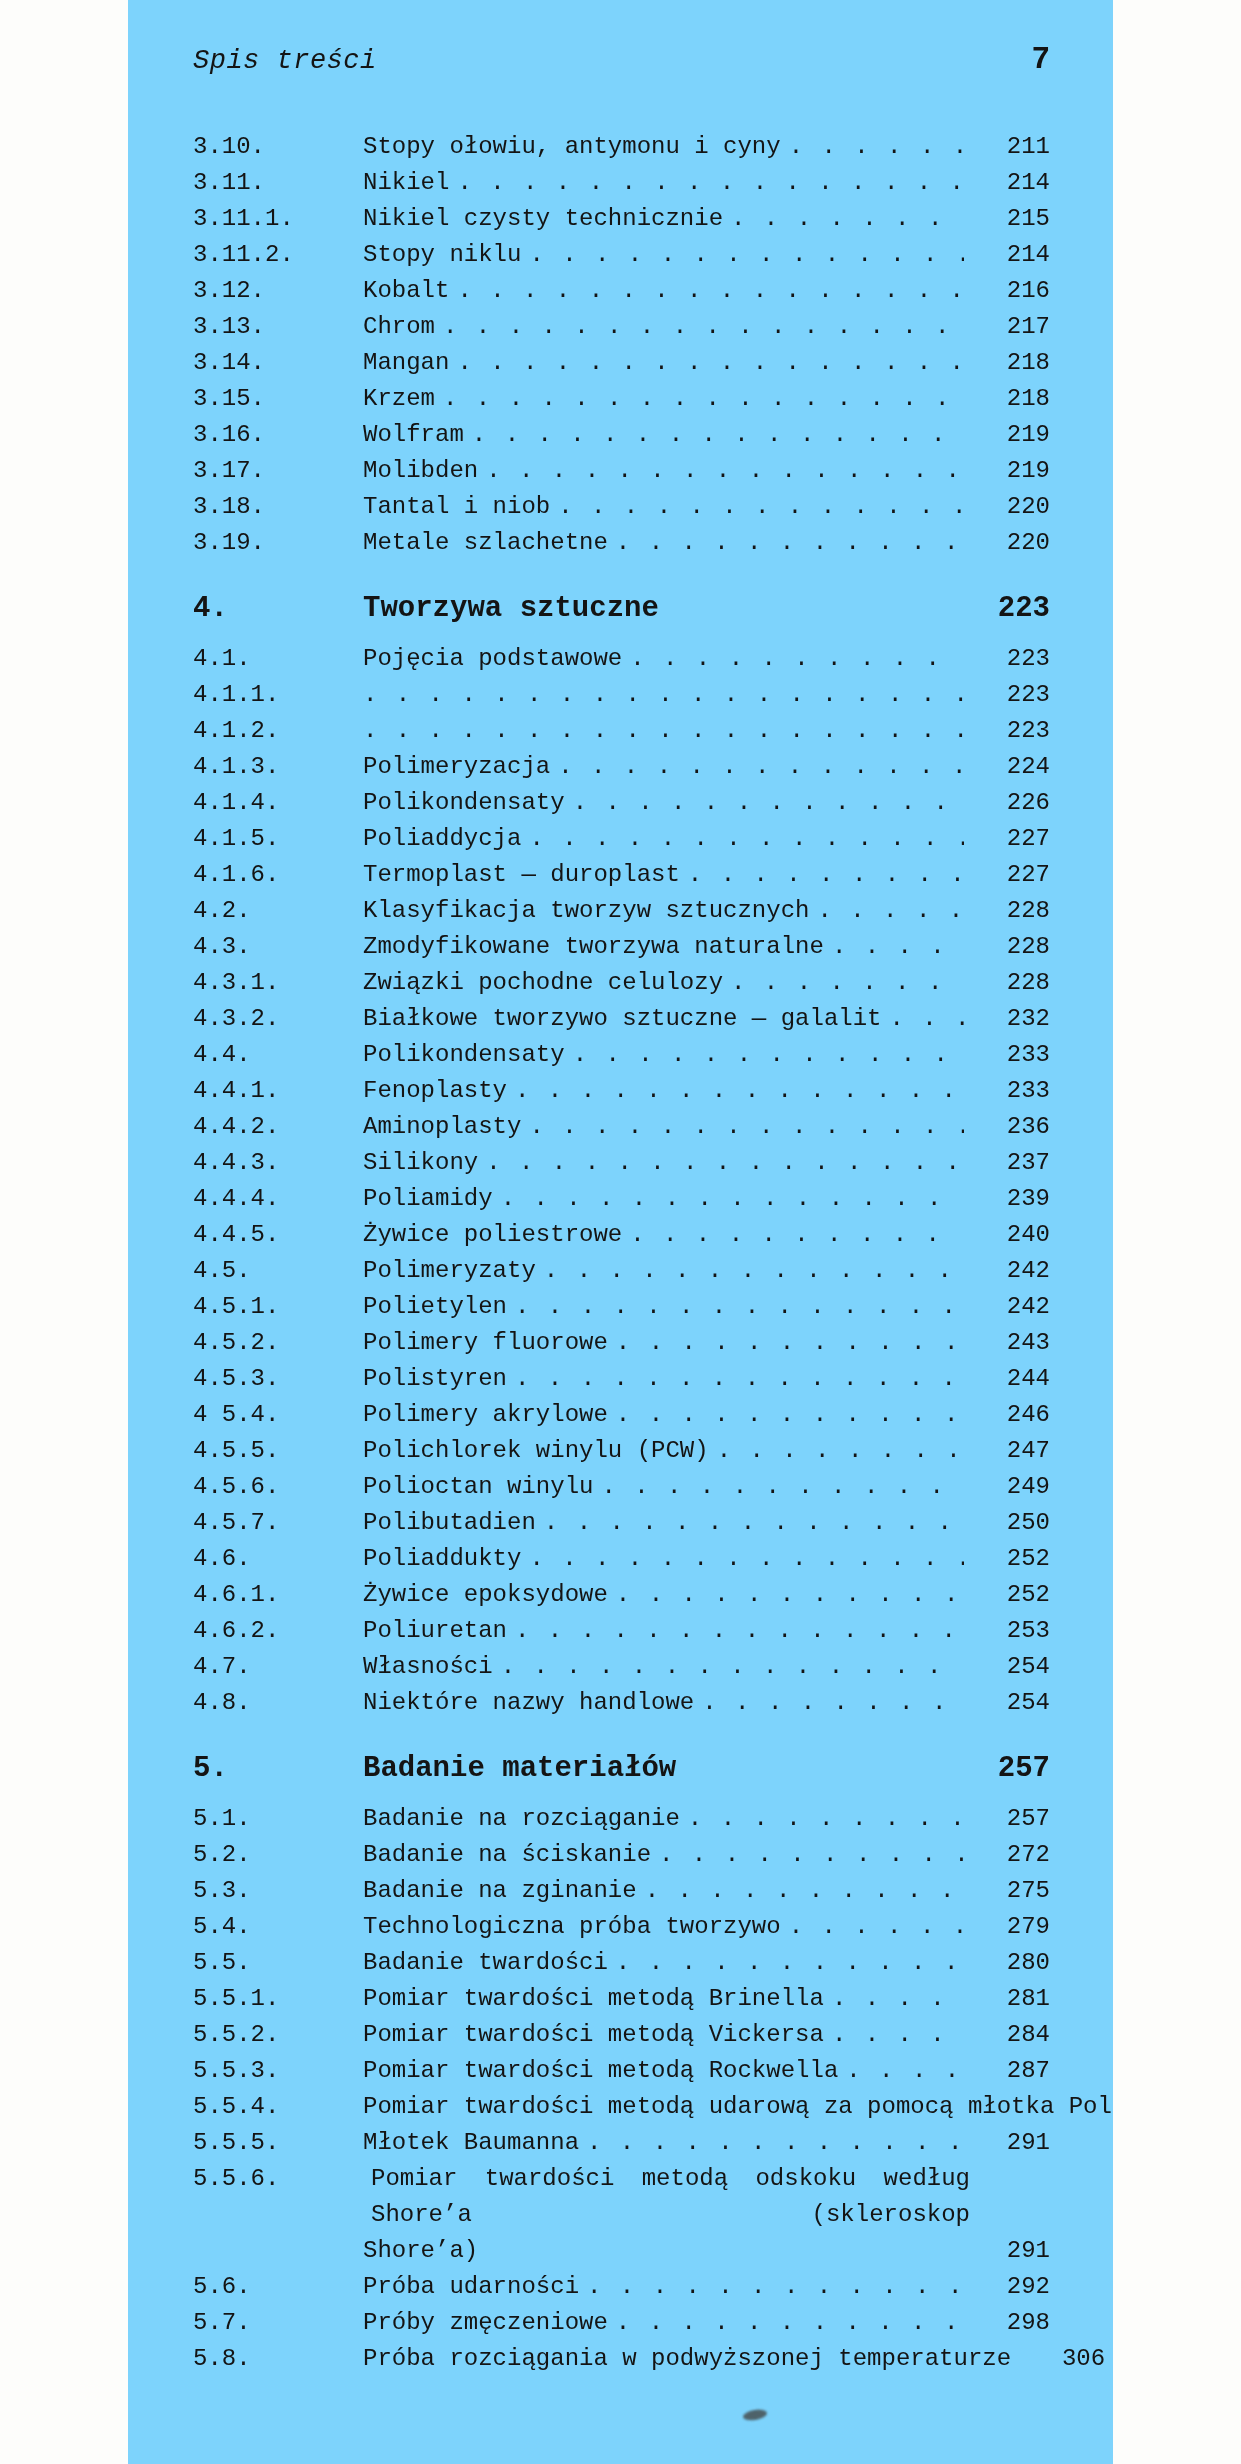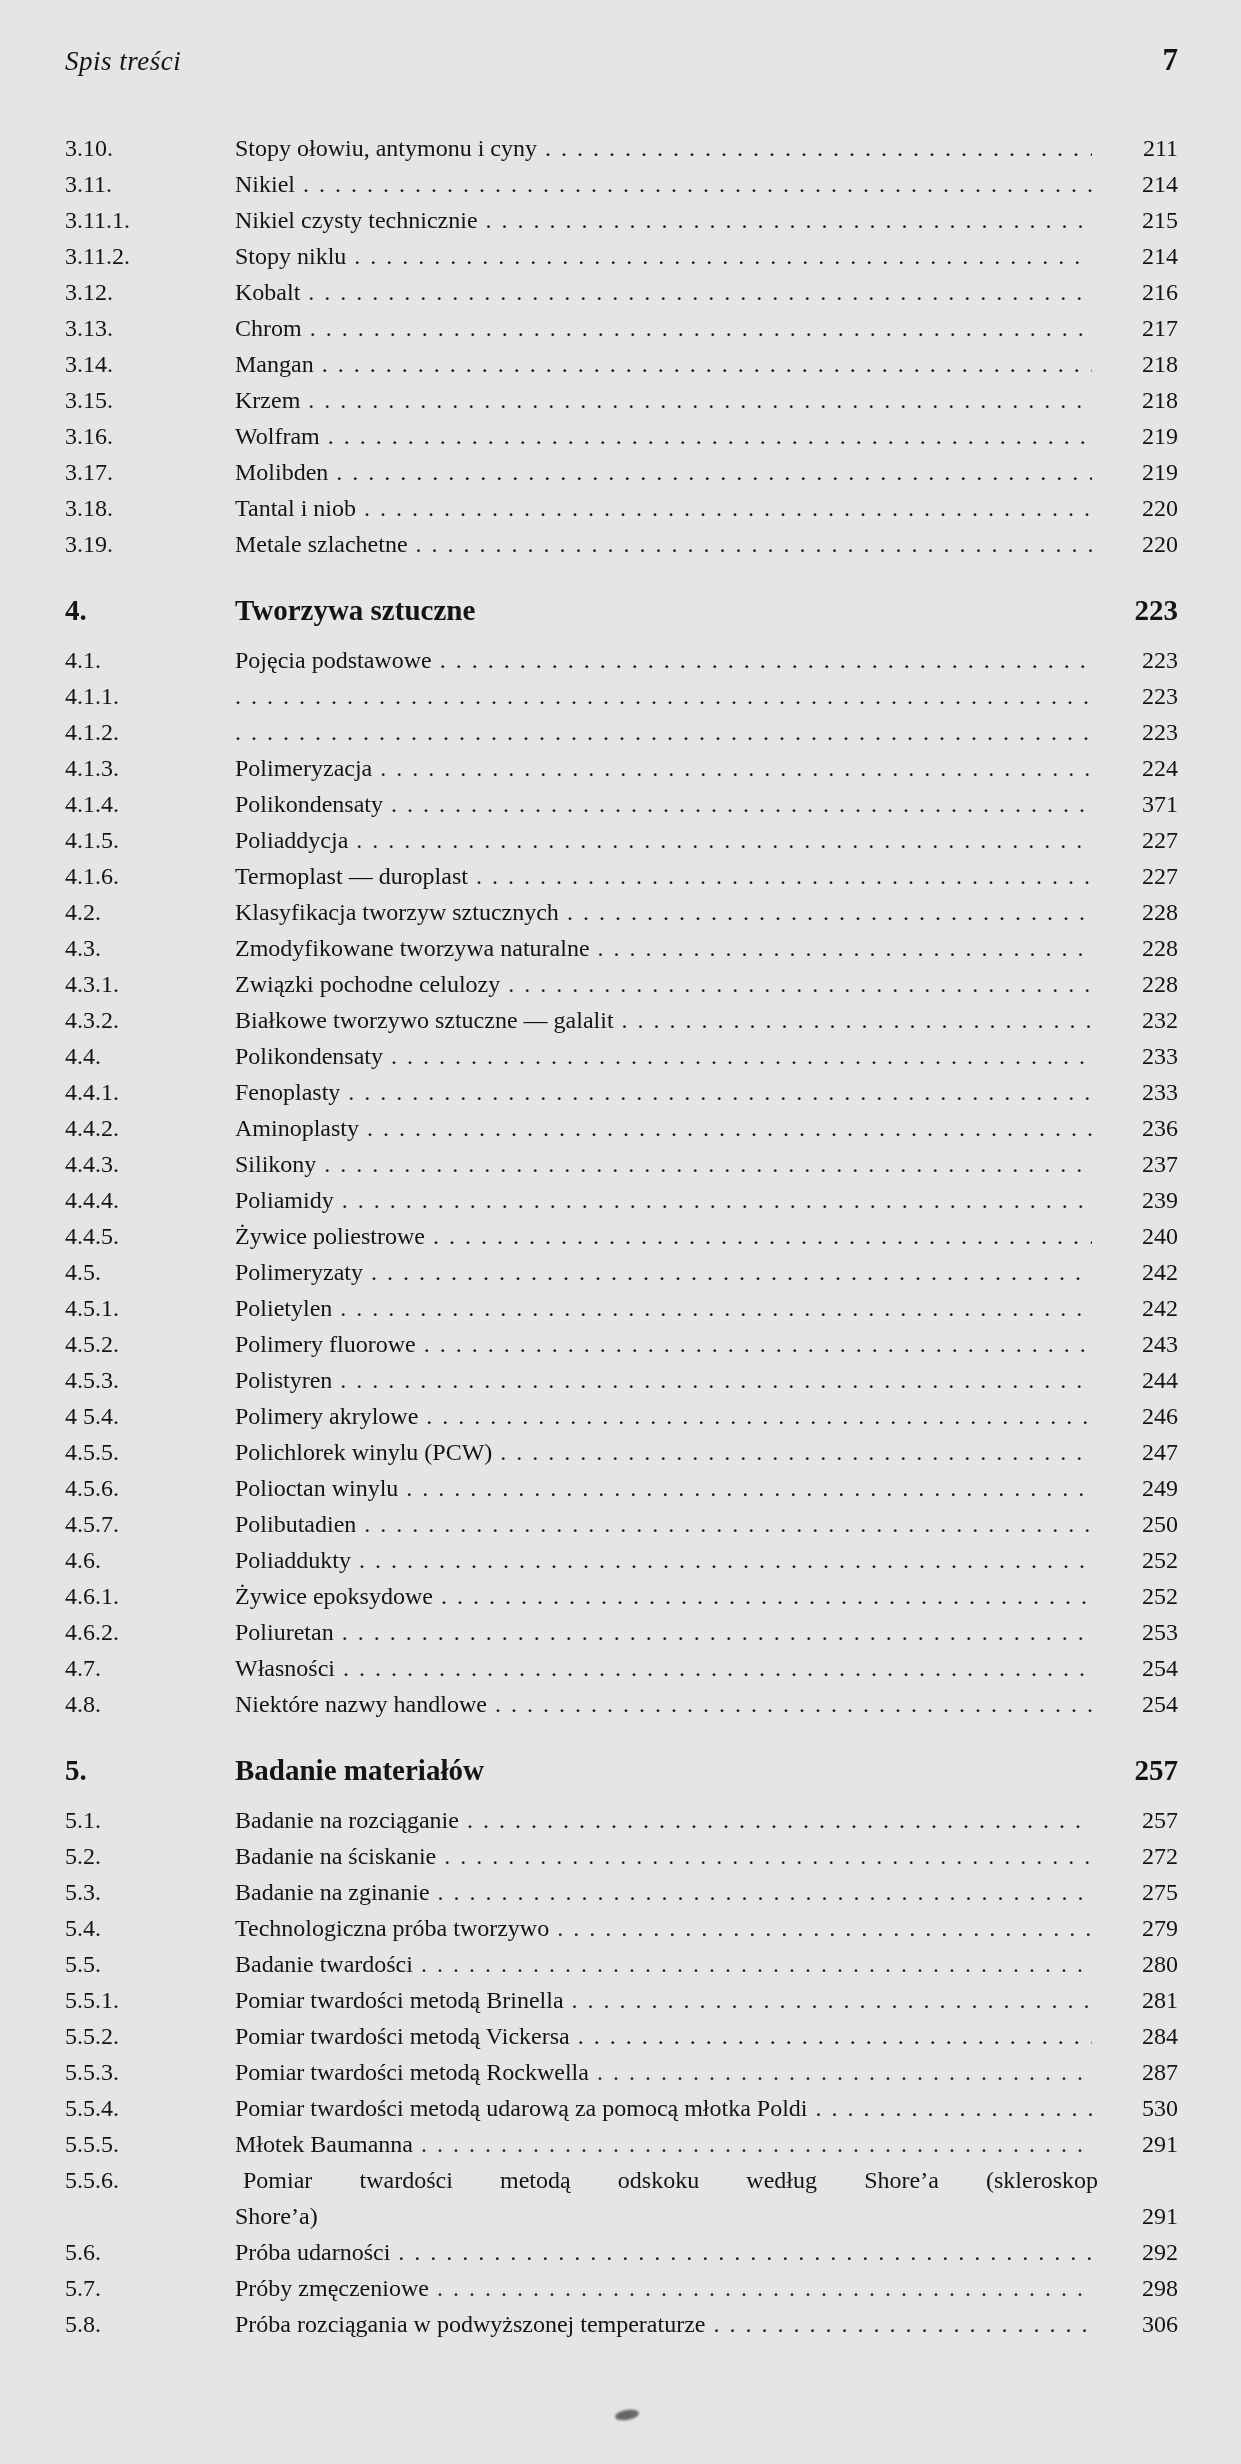--- a/index.html
+++ b/index.html
@@ -1,25 +1,25 @@
 <!DOCTYPE html>
 <html><head>
 <meta charset="utf-8">
 <title>Spis treści</title>
 <style>
   * { margin: 0; padding: 0; box-sizing: border-box; }
   html, body { background: #fdfdfb; }
   .page {
     position: relative;
-    width: 1241px;
+    width: 985px;
     height: 2464px;
     margin: 0 auto;
-    background: #e5e5e5;
+    background: #7dd3fc;
     color: #141414;
-    font-family: Liberation Serif, serif;
+    font-family: Liberation Mono, monospace;
     padding: 42px 63px 0 65px;
     overflow: hidden;
   }
   .header {
     display: flex;
     justify-content: space-between;
     align-items: baseline;
     margin-bottom: 52px;
   }
   .header .book-title {
@@ -198,21 +198,21 @@
       <div class="row">
         <span class="num">4.1.3.</span>
         <span class="title">Polimeryzacja</span>
         <span class="leader">. . . . . . . . . . . . . . . . . . . . . . . . . . . . . . . . . . . . . . . . . . . . . . . . . . . . . . . . . . . . . . . . . . . . . . . . . . . . . . . . . . . . . . . . . . . . . . . . . . . . . . . . . . . . . . . . . . . . . . . . . . . . . . . . . . . . . . . . . . . . </span>
         <span class="page-col">224</span>
       </div>
       <div class="row">
         <span class="num">4.1.4.</span>
         <span class="title">Polikondensaty</span>
         <span class="leader">. . . . . . . . . . . . . . . . . . . . . . . . . . . . . . . . . . . . . . . . . . . . . . . . . . . . . . . . . . . . . . . . . . . . . . . . . . . . . . . . . . . . . . . . . . . . . . . . . . . . . . . . . . . . . . . . . . . . . . . . . . . . . . . . . . . . . . . . . . . . </span>
-        <span class="page-col">371</span>
+        <span class="page-col">226</span>
       </div>
       <div class="row">
         <span class="num">4.1.5.</span>
         <span class="title">Poliaddycja</span>
         <span class="leader">. . . . . . . . . . . . . . . . . . . . . . . . . . . . . . . . . . . . . . . . . . . . . . . . . . . . . . . . . . . . . . . . . . . . . . . . . . . . . . . . . . . . . . . . . . . . . . . . . . . . . . . . . . . . . . . . . . . . . . . . . . . . . . . . . . . . . . . . . . . . </span>
         <span class="page-col">227</span>
       </div>
       <div class="row">
         <span class="num">4.1.6.</span>
         <span class="title">Termoplast — duroplast</span>

